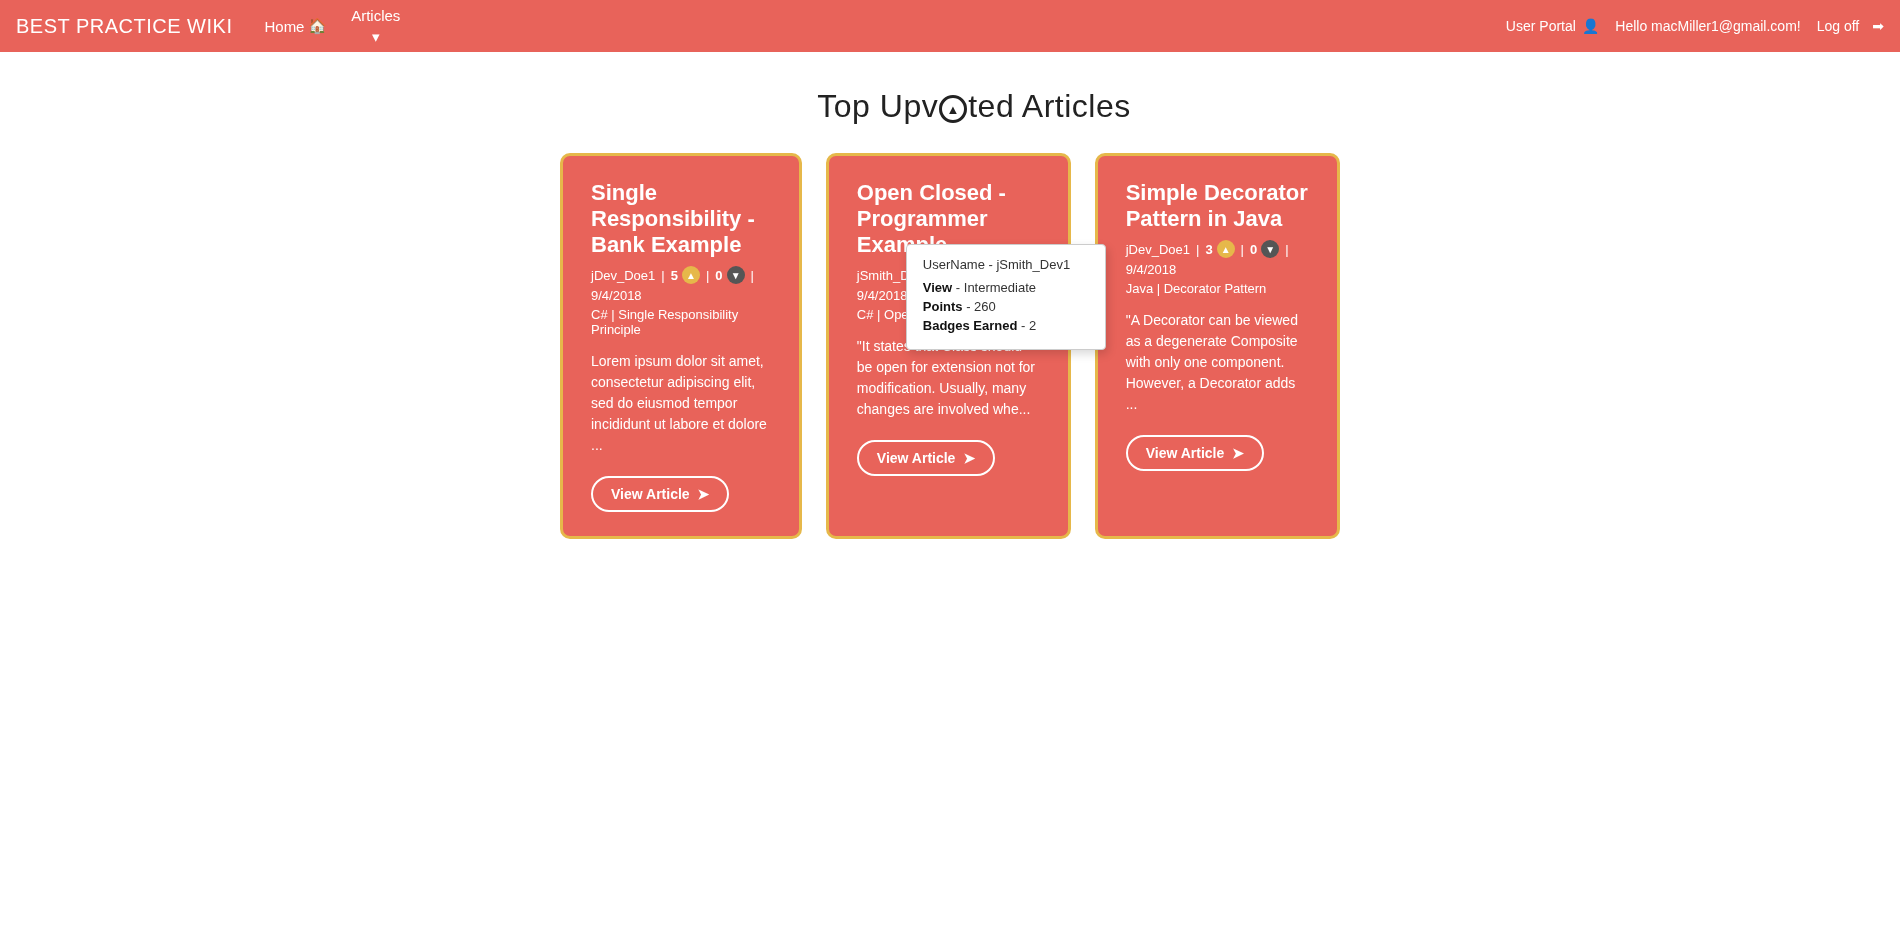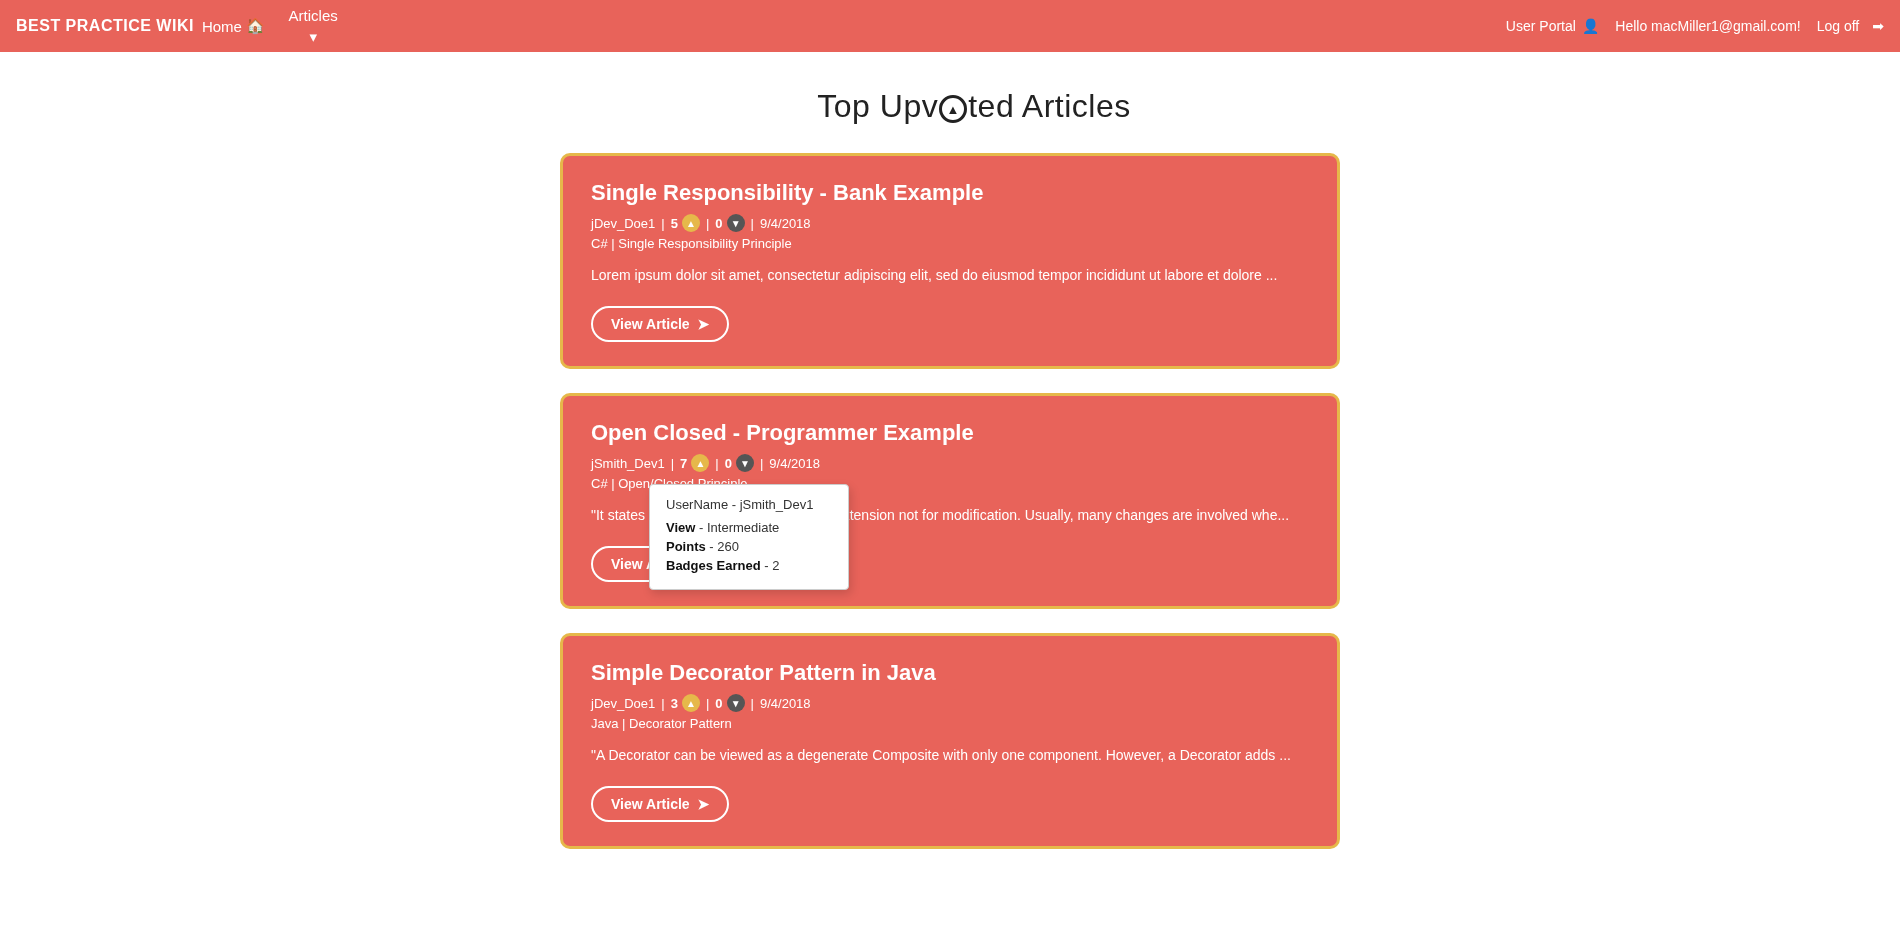--- a/index.html
+++ b/index.html
@@ -8,23 +8,24 @@
     
     .navbar {
       background-color: #e8635a;
       display: flex;
       align-items: center;
       padding: 0 16px;
       height: 52px;
       color: #fff;
     }
     .navbar-brand {
-      font-weight: bold;
-      font-size: 16px;
-      color: #fff;
+      font-weight: normal;
+      font-size: 20px;
+      color: #fff;
+      margin-right: 24px;
       text-decoration: none;
       letter-spacing: 0.5px;
     }
     .navbar-nav {
       display: flex;
       align-items: center;
       gap: 8px;
       flex: 1;
     }
     .nav-link {
@@ -102,21 +103,21 @@
       left: 50%;
       transform: translate(-50%, -50%);
       color: #222;
     }
 
     
     .cards-container {
       max-width: 780px;
       margin: 0 auto;
       display: flex;
-      flex-direction: column;
+      flex-direction: row;
       gap: 24px;
       padding-bottom: 40px;
     }
 
     
     .article-card {
       background-color: #e8635a;
       border: 3px solid #e6b84a;
       border-radius: 10px;
       padding: 24px 28px 24px 28px;
@@ -166,21 +167,21 @@
       font-size: 14px;
       cursor: pointer;
       font-weight: bold;
       text-decoration: none;
     }
 
     
     .tooltip-popup {
       position: absolute;
       top: 88px;
-      left: 86px;
+      left: 77px;
       background: #fff;
       border: 1px solid #ccc;
       border-radius: 4px;
       padding: 12px 16px;
       z-index: 100;
       min-width: 200px;
       box-shadow: 2px 4px 10px rgba(0,0,0,0.15);
     }
     .tooltip-popup .tp-header {
       font-size: 13px;

